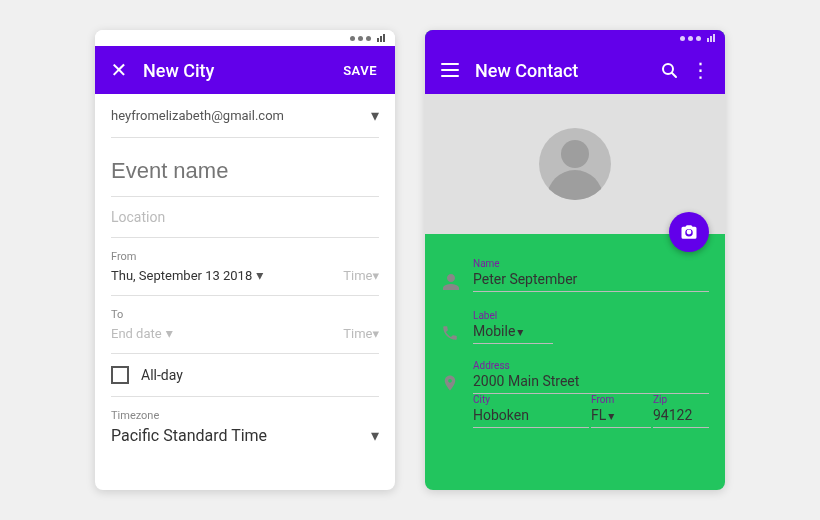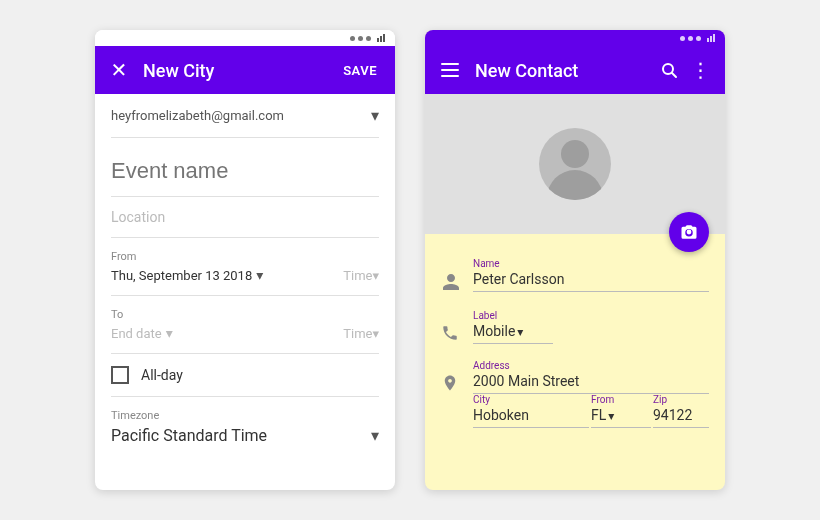--- a/index.html
+++ b/index.html
@@ -193,21 +193,21 @@
     }
     .status-bar-event {
       background: #fff;
     }
     .status-bar-event .status-dot {
       background: #555;
     }
 
     
     .contact-card {
-      background: #fef9c3;
+      background: #22c55e;
       border-radius: 8px;
       overflow: hidden;
       box-shadow: 0 2px 10px rgba(0,0,0,0.15);
       width: 300px;
       min-height: 460px;
       display: flex;
       flex-direction: column;
     }
 
     .contact-hero {
@@ -495,21 +495,21 @@
   <div class="contact-body">
 
     <div class="contact-field-row">
       <div class="contact-field-icon">
         <svg width="20" height="20" viewBox="0 0 24 24" fill="#888">
           <path d="M12 12c2.7 0 4.8-2.1 4.8-4.8S14.7 2.4 12 2.4 7.2 4.5 7.2 7.2 9.3 12 12 12zm0 2.4c-3.2 0-9.6 1.6-9.6 4.8v2.4h19.2v-2.4c0-3.2-6.4-4.8-9.6-4.8z"></path>
         </svg>
       </div>
       <div class="contact-field-content">
         <span class="cf-label">Name</span>
-        <span class="cf-value">Peter Carlsson</span>
+        <span class="cf-value">Peter September</span>
       </div>
     </div>
 
     <div class="contact-field-row">
       <div class="contact-field-icon">
         <svg width="18" height="18" viewBox="0 0 24 24" fill="#888">
           <path d="M6.6 10.8c1.4 2.8 3.8 5.1 6.6 6.6l2.2-2.2c.3-.3.7-.4 1-.2 1.1.4 2.3.6 3.6.6.6 0 1 .4 1 1V20c0 .6-.4 1-1 1-9.4 0-17-7.6-17-17 0-.6.4-1 1-1h3.5c.6 0 1 .4 1 1 0 1.3.2 2.5.6 3.6.1.3 0 .7-.2 1L6.6 10.8z"></path>
         </svg>
       </div>
       <div class="contact-input-group">

